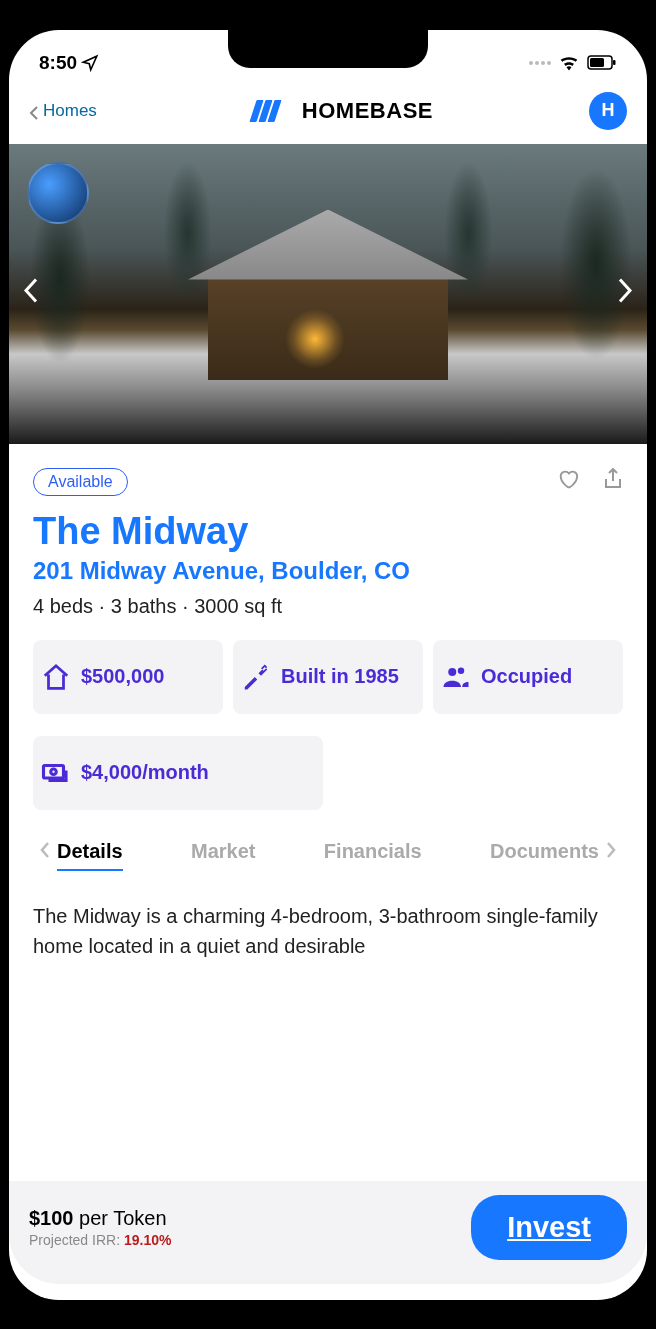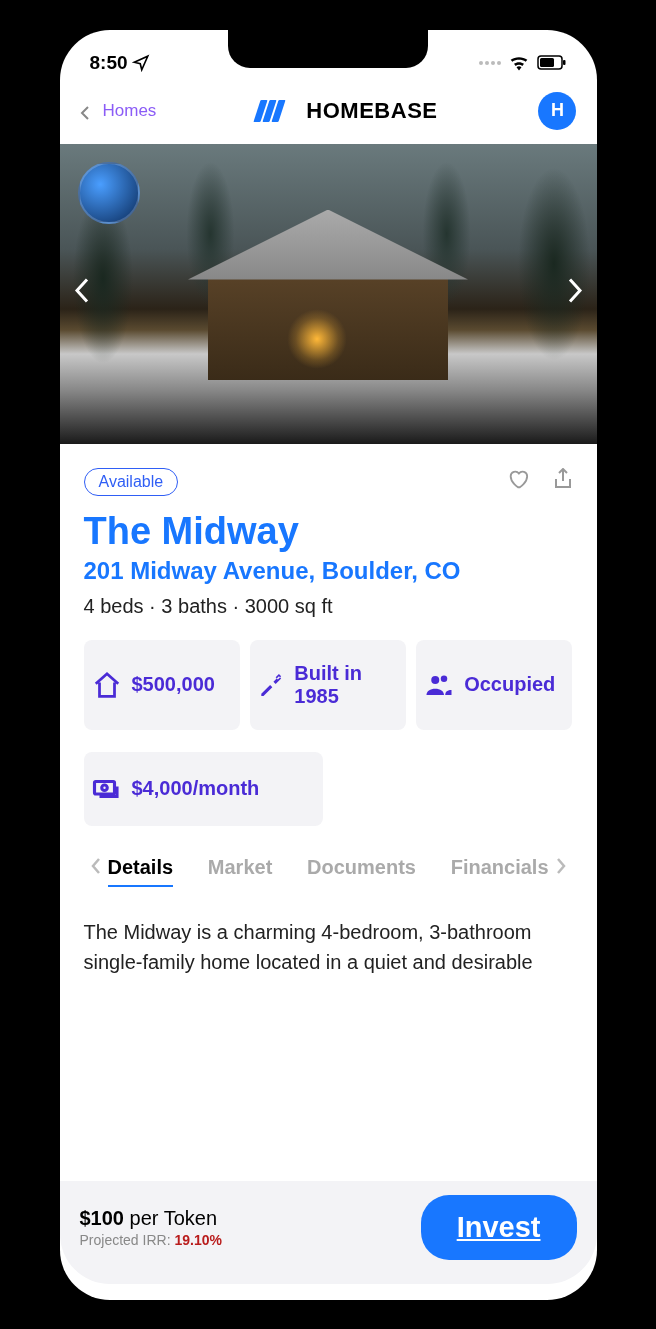--- a/index.html
+++ b/index.html
@@ -6,21 +6,21 @@
 body {
   font-family: -apple-system, BlinkMacSystemFont, 'Segoe UI', sans-serif;
   background: #000;
   width: 656px;
   height: 1329px;
   display: flex;
   align-items: center;
   justify-content: center;
 }
 .phone {
-  width: 537px;
+  width: 638px;
   height: 1270px;
   background: #fff;
   border-radius: 50px;
   overflow: hidden;
   position: relative;
   box-shadow: 0 20px 60px rgba(0,0,0,0.5);
 }
 .notch {
   position: absolute;
   top: 0;
@@ -42,21 +42,21 @@
 .status-time { font-size: 19px; font-weight: 600; display: flex; align-items: center; gap: 4px; }
 .status-right { display: flex; gap: 8px; align-items: center; }
 .dots { display: flex; gap: 2px; }
 .dots span { width: 4px; height: 4px; background: #bbb; border-radius: 50%; }
 .nav {
   display: flex;
   align-items: center;
   justify-content: space-between;
   padding: 12px 20px 14px;
 }
-.nav-left { display: flex; align-items: flex-end; gap: 13px; color: #8b5cf6; font-size: 17px; }
+.nav-left { display: flex; align-items: flex-end; gap: 4px; color: #0369a1; font-size: 17px; }
 .logo { display: flex; align-items: center; gap: 24px; font-size: 22px; font-weight: 800; letter-spacing: 0.5px; }
 .logo-mark { display: flex; gap: 2px; }
 .logo-mark span { width: 7px; height: 22px; background: #1877ff; transform: skewX(-18deg); border-radius: 1px; }
 .avatar { width: 38px; height: 38px; border-radius: 50%; background: #1877ff; color: #fff; display: flex; align-items: center; justify-content: center; font-weight: 700; font-size: 18px; }
 .hero {
   width: 100%;
   height: 300px;
   position: relative;
   background: linear-gradient(to bottom, #6a7a7d 0%, #4a5557 35%, #2b2318 55%, #5a4a30 62%, #c8c8c8 70%, #888 82%, #1a1a1a 100%);
   overflow: hidden;
@@ -263,22 +263,22 @@
 
     <div class="tabs">
       <span class="tab-arrow">
         <svg width="12" height="20" viewBox="0 0 12 20" fill="none" stroke="#bbb" stroke-width="2.5">
             <path d="M9 3L3 10l6 7"></path>
           </svg>
       </span>
       <div class="tab-list">
         <span class="tab active">Details</span>
         <span class="tab">Market</span>
+        <span class="tab">Financials</span>
         <span class="tab">Documents</span>
-        <span class="tab">Financials</span>
       </div>
       <span class="tab-arrow">
         <svg width="12" height="20" viewBox="0 0 12 20" fill="none" stroke="#bbb" stroke-width="2.5">
             <path d="M3 3l6 7-6 7"></path>
           </svg>
       </span>
     </div>
 
     <p class="desc">The Midway is a charming 4-bedroom, 3-bathroom single-family home located in a quiet and desirable</p>
   </div>

